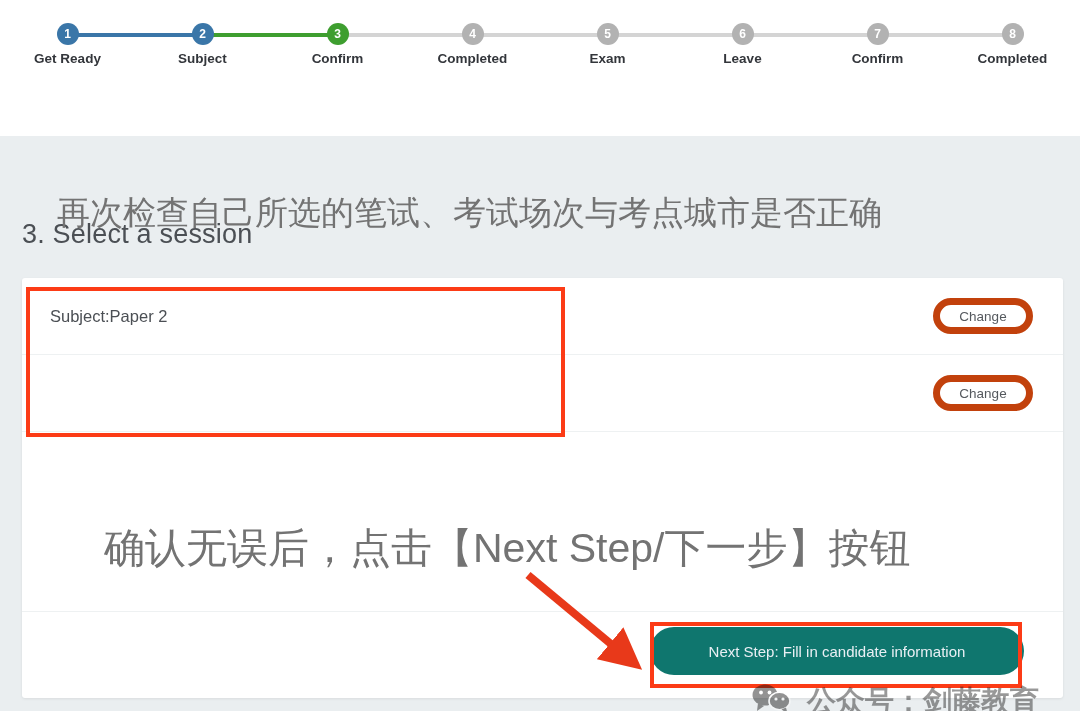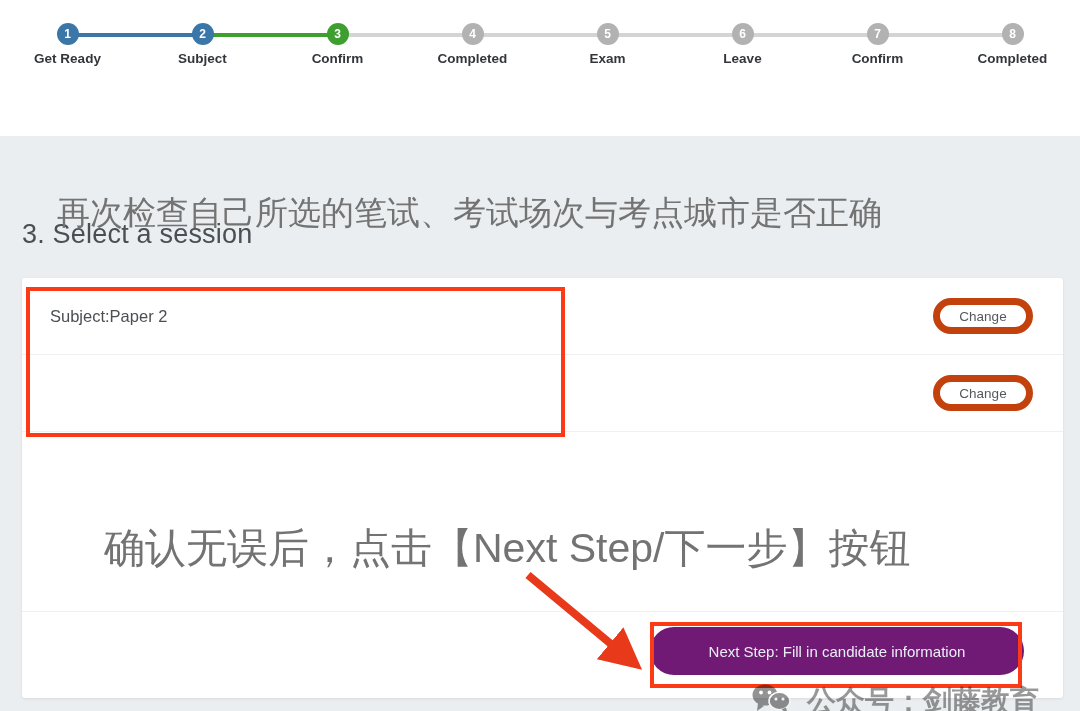--- a/index.html
+++ b/index.html
@@ -149,21 +149,21 @@
   }
 
   #next-step-button {
     position: absolute;
     right: 39px;
     top: 15px;
     width: 374px;
     height: 48px;
     border: none;
     border-radius: 24px;
-    background: #701a75;
+    background: #0f766e;
     color: #e9eff4;
     font-family: "Liberation Sans", sans-serif;
     font-size: 15px;
     cursor: pointer;
     white-space: nowrap;
   }
 
   
   #annotations {
     position: absolute;

